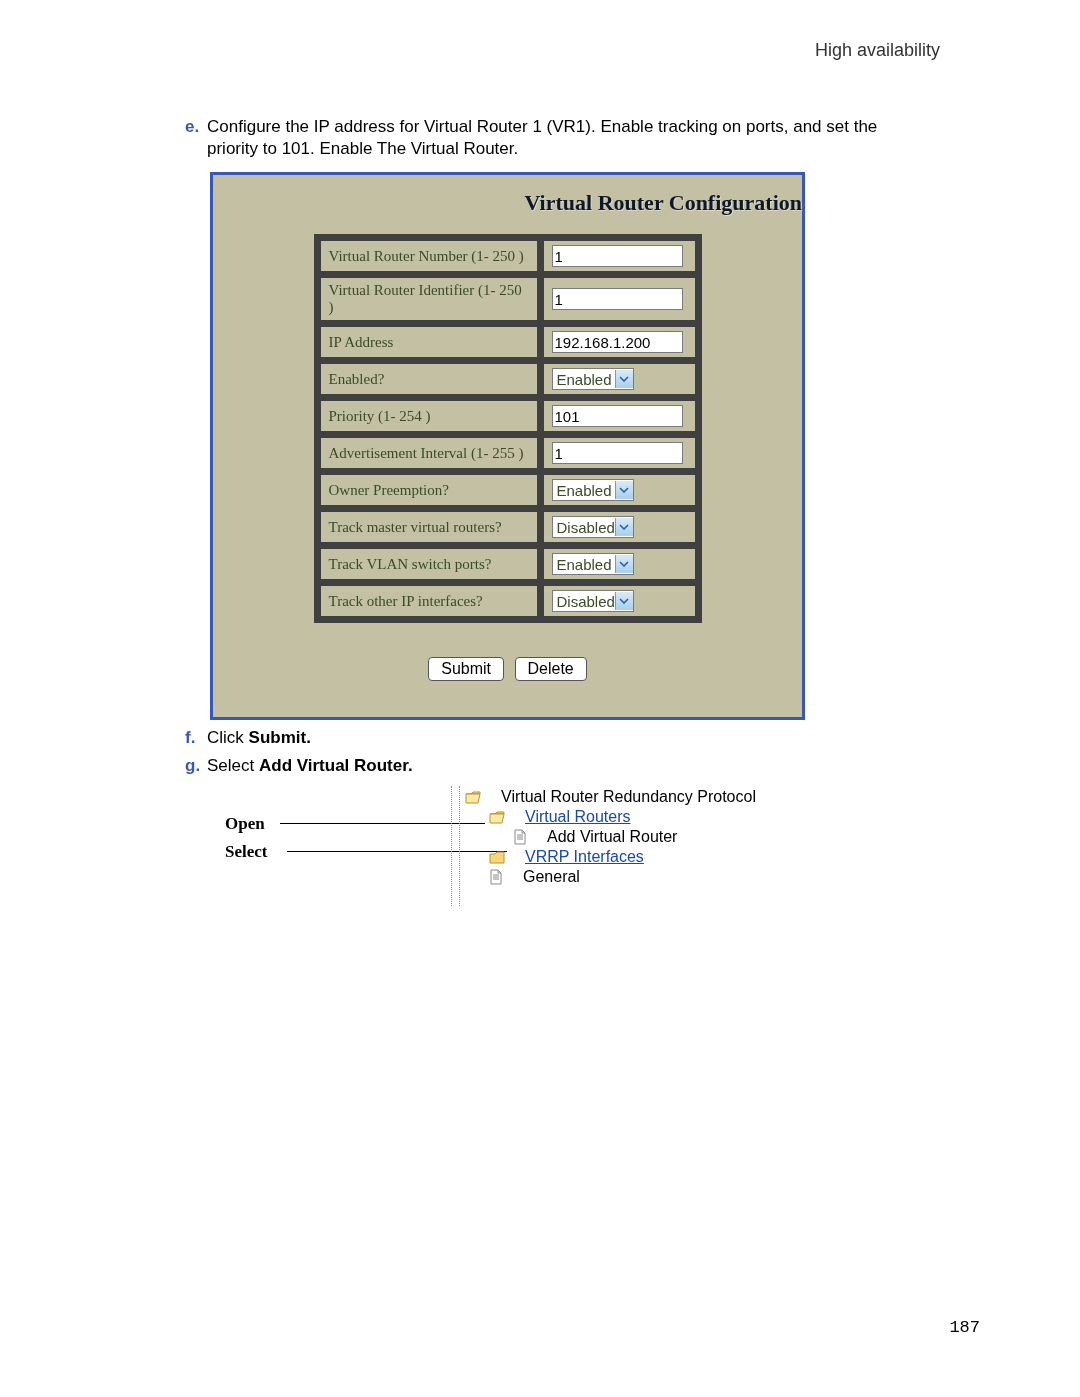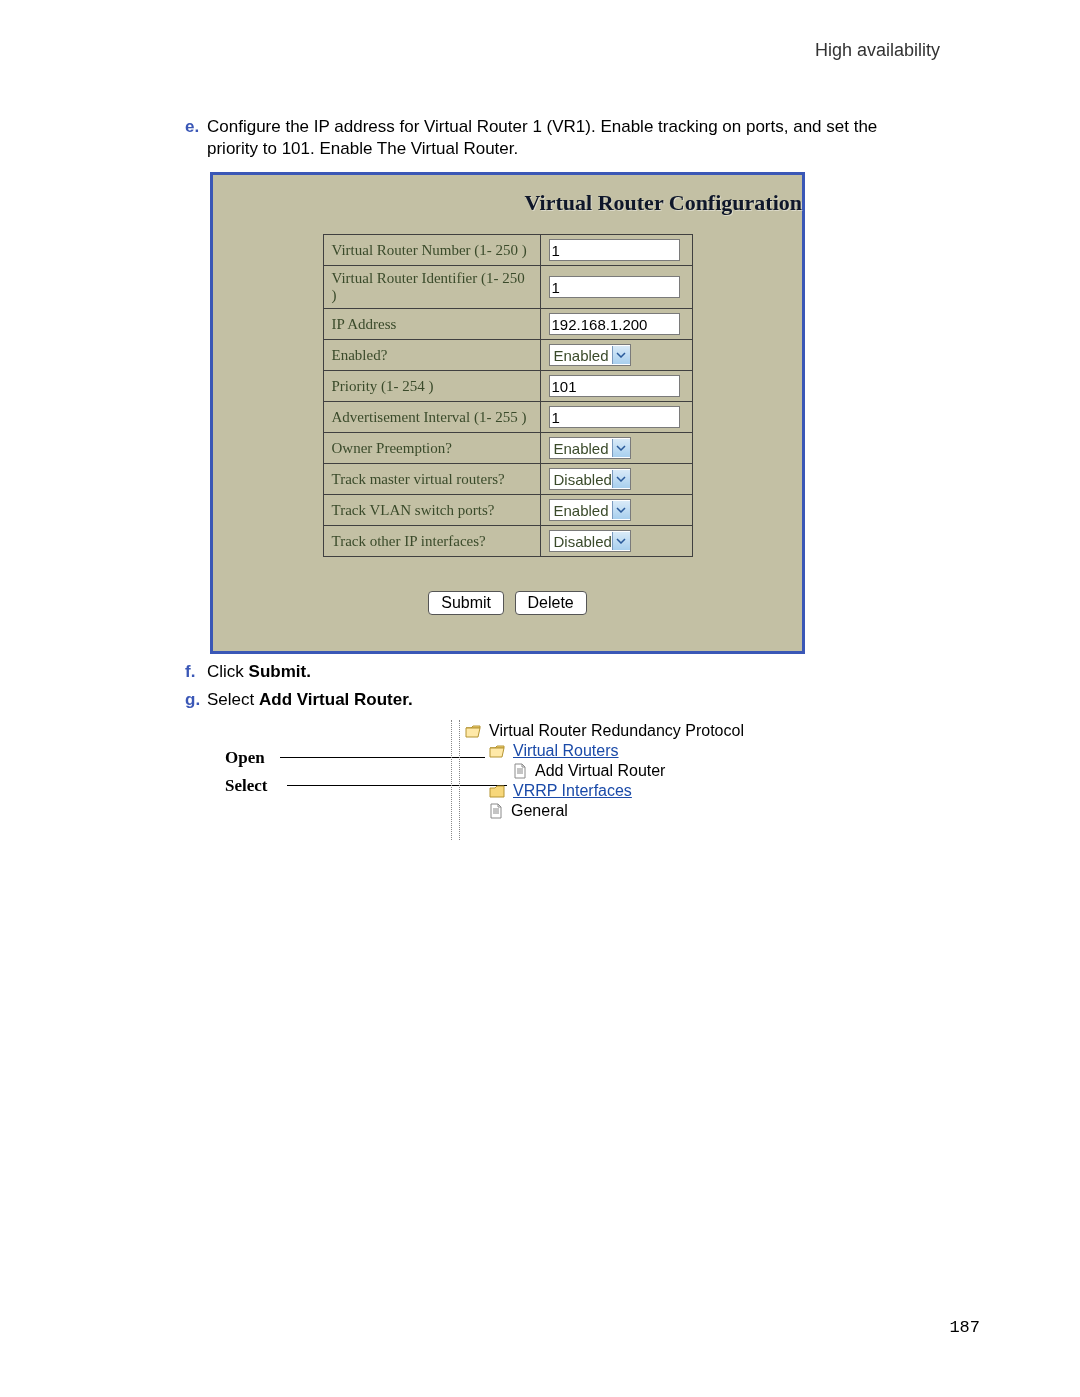--- a/index.html
+++ b/index.html
@@ -61,21 +61,21 @@
     font-weight: bold;
     color: #0f172a;
     text-shadow: 1px 1px 0 rgba(255,255,255,0.4);
     margin-bottom: 18px;
   }
   table.form {
     border-collapse: collapse;
     margin: 0 auto;
   }
   table.form td {
-    border: 1px solid #404040;
+    border: 7px solid #404040;
     padding: 4px 8px;
     font-family: Georgia, 'Times New Roman', serif;
     font-size: 15px;
     color: #3a4a2a;
     vertical-align: middle;
   }
   table.form td.label {
     width: 200px;
   }
   table.form td.control {
@@ -153,21 +153,21 @@
   }
   .tree {
     position: absolute;
     left: 240px;
     top: 0;
     font-size: 16px;
   }
   .node {
     display: flex;
     align-items: center;
-    gap: 8px;
+    gap: 20px;
     margin: 2px 0;
     white-space: nowrap;
   }
   .indent1 { margin-left: 24px; }
   .indent2 { margin-left: 48px; }
   .folder-open, .folder-closed {
     width: 16px; height: 13px; display: inline-block;
   }
   .folder-open svg, .folder-closed svg, .doc-icon svg { display:block; }
   .doc-icon { width: 14px; height: 16px; display:inline-block; }

